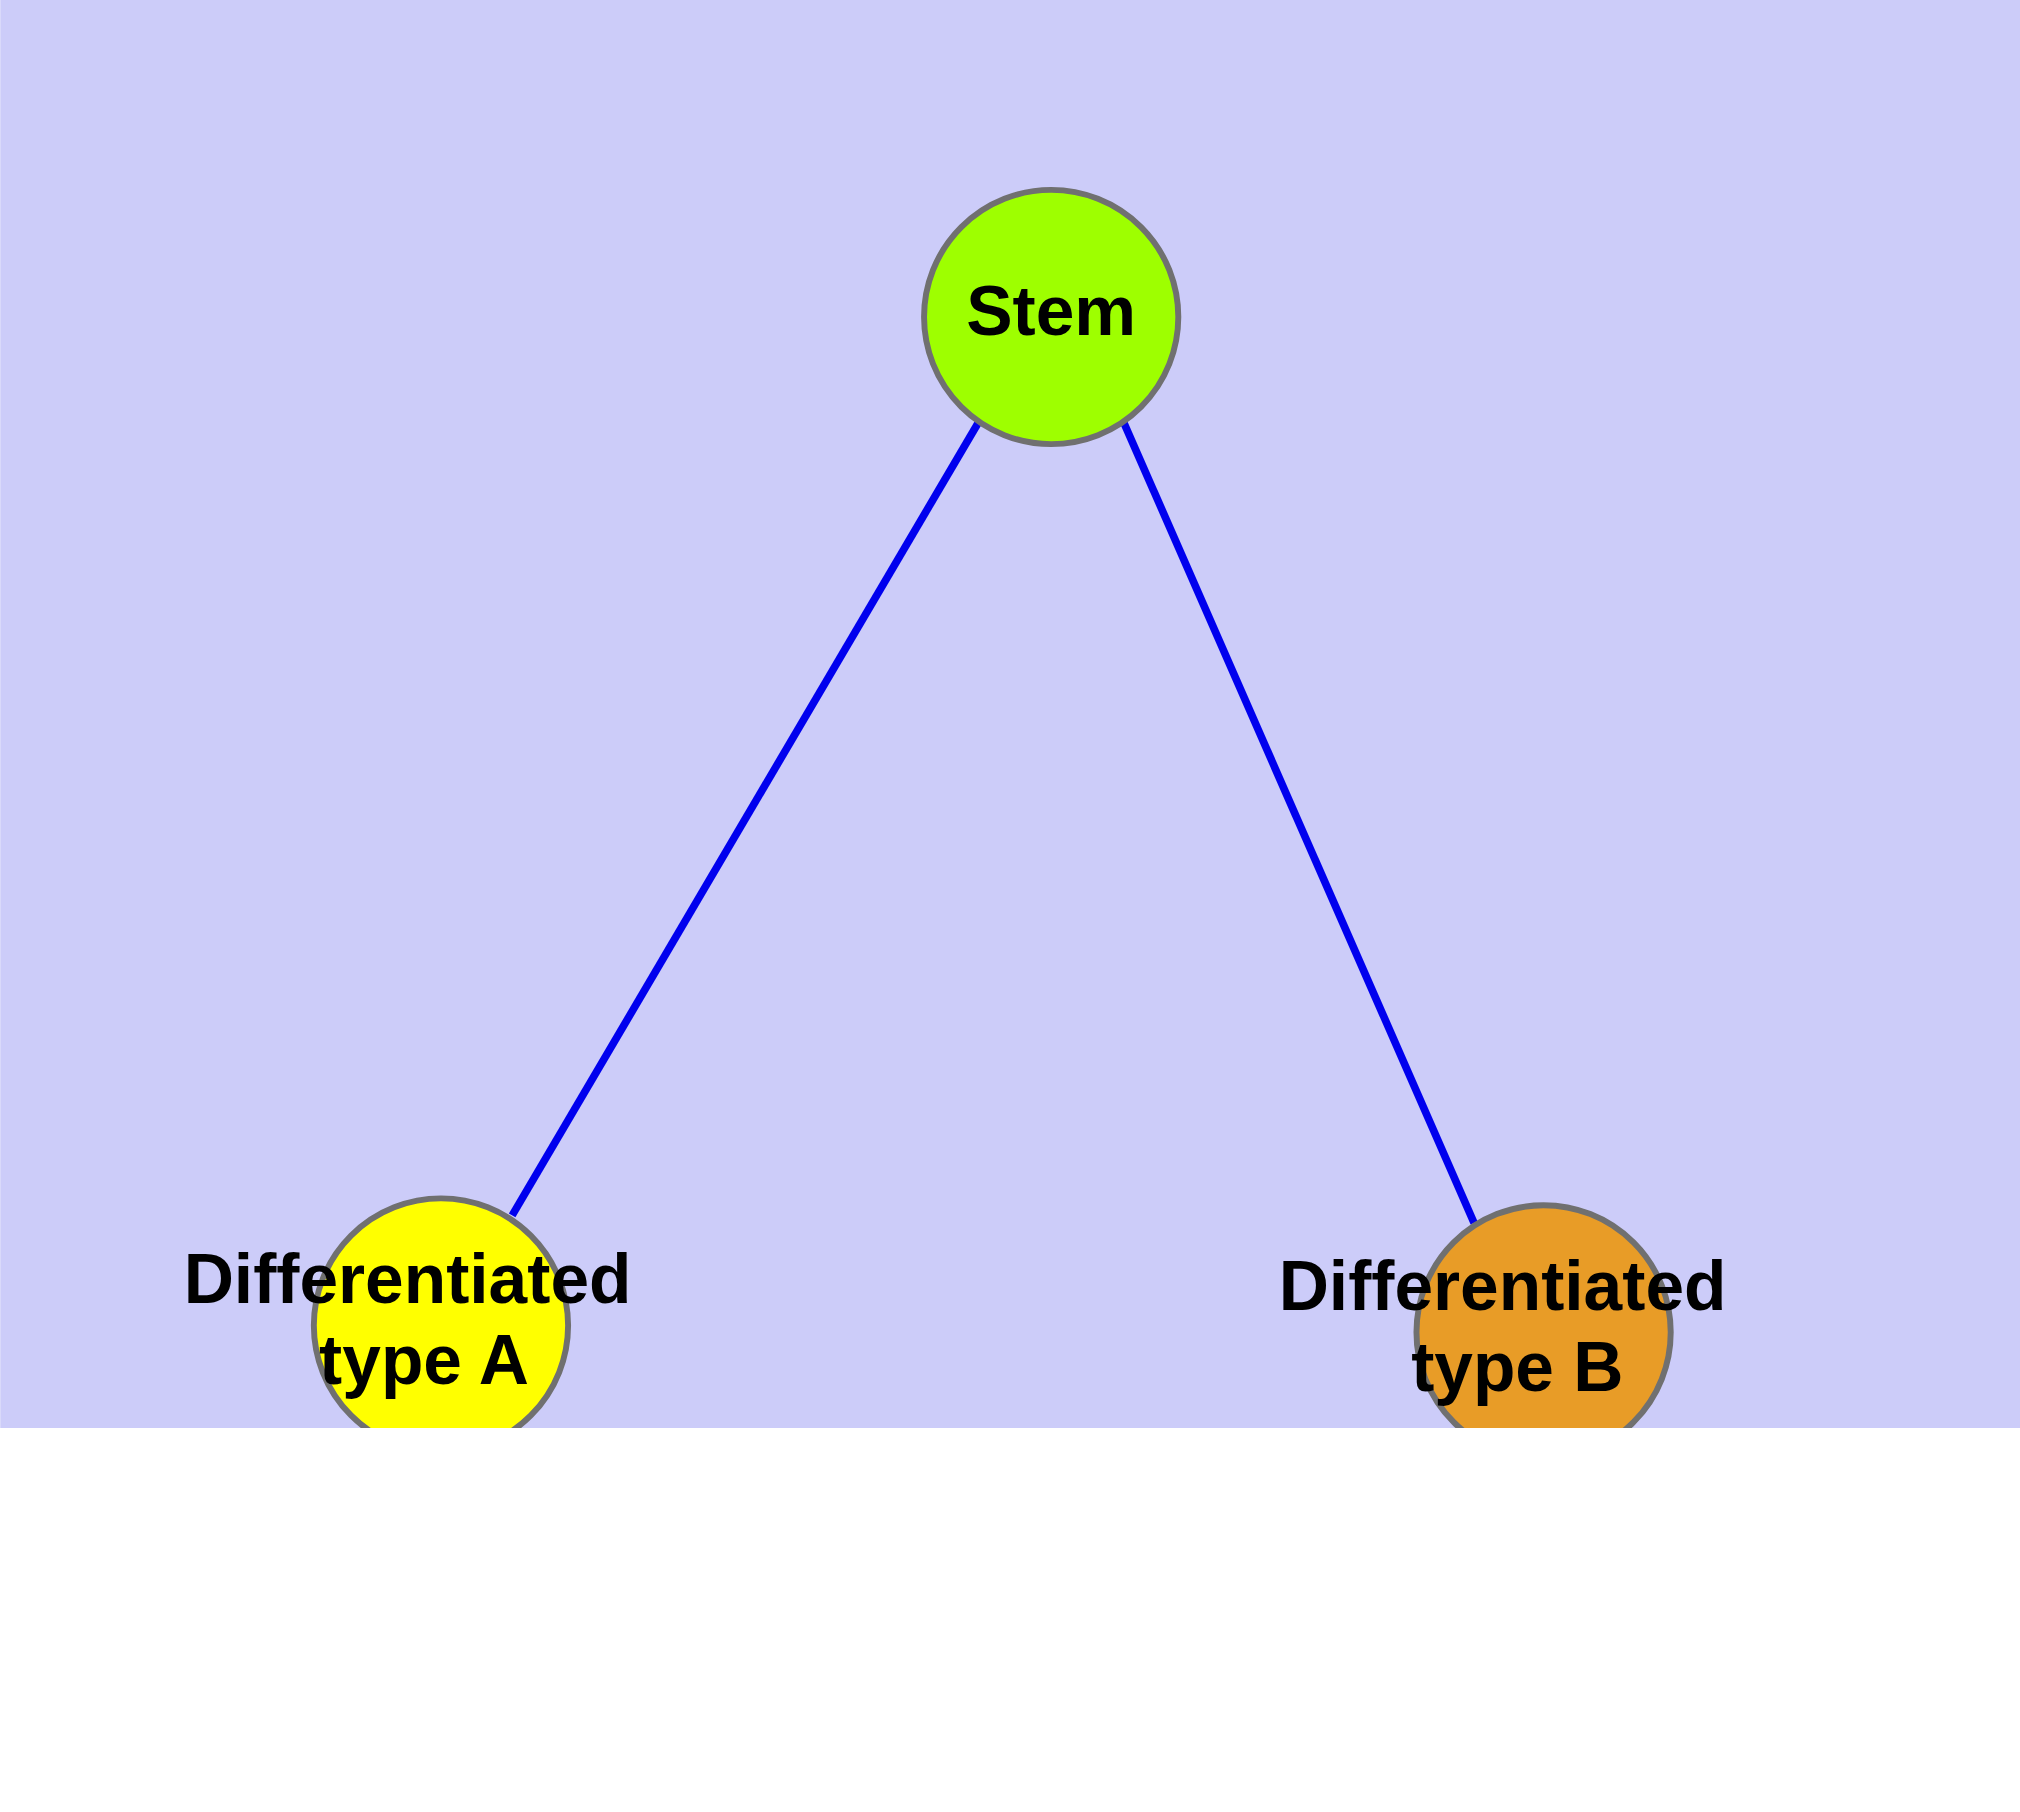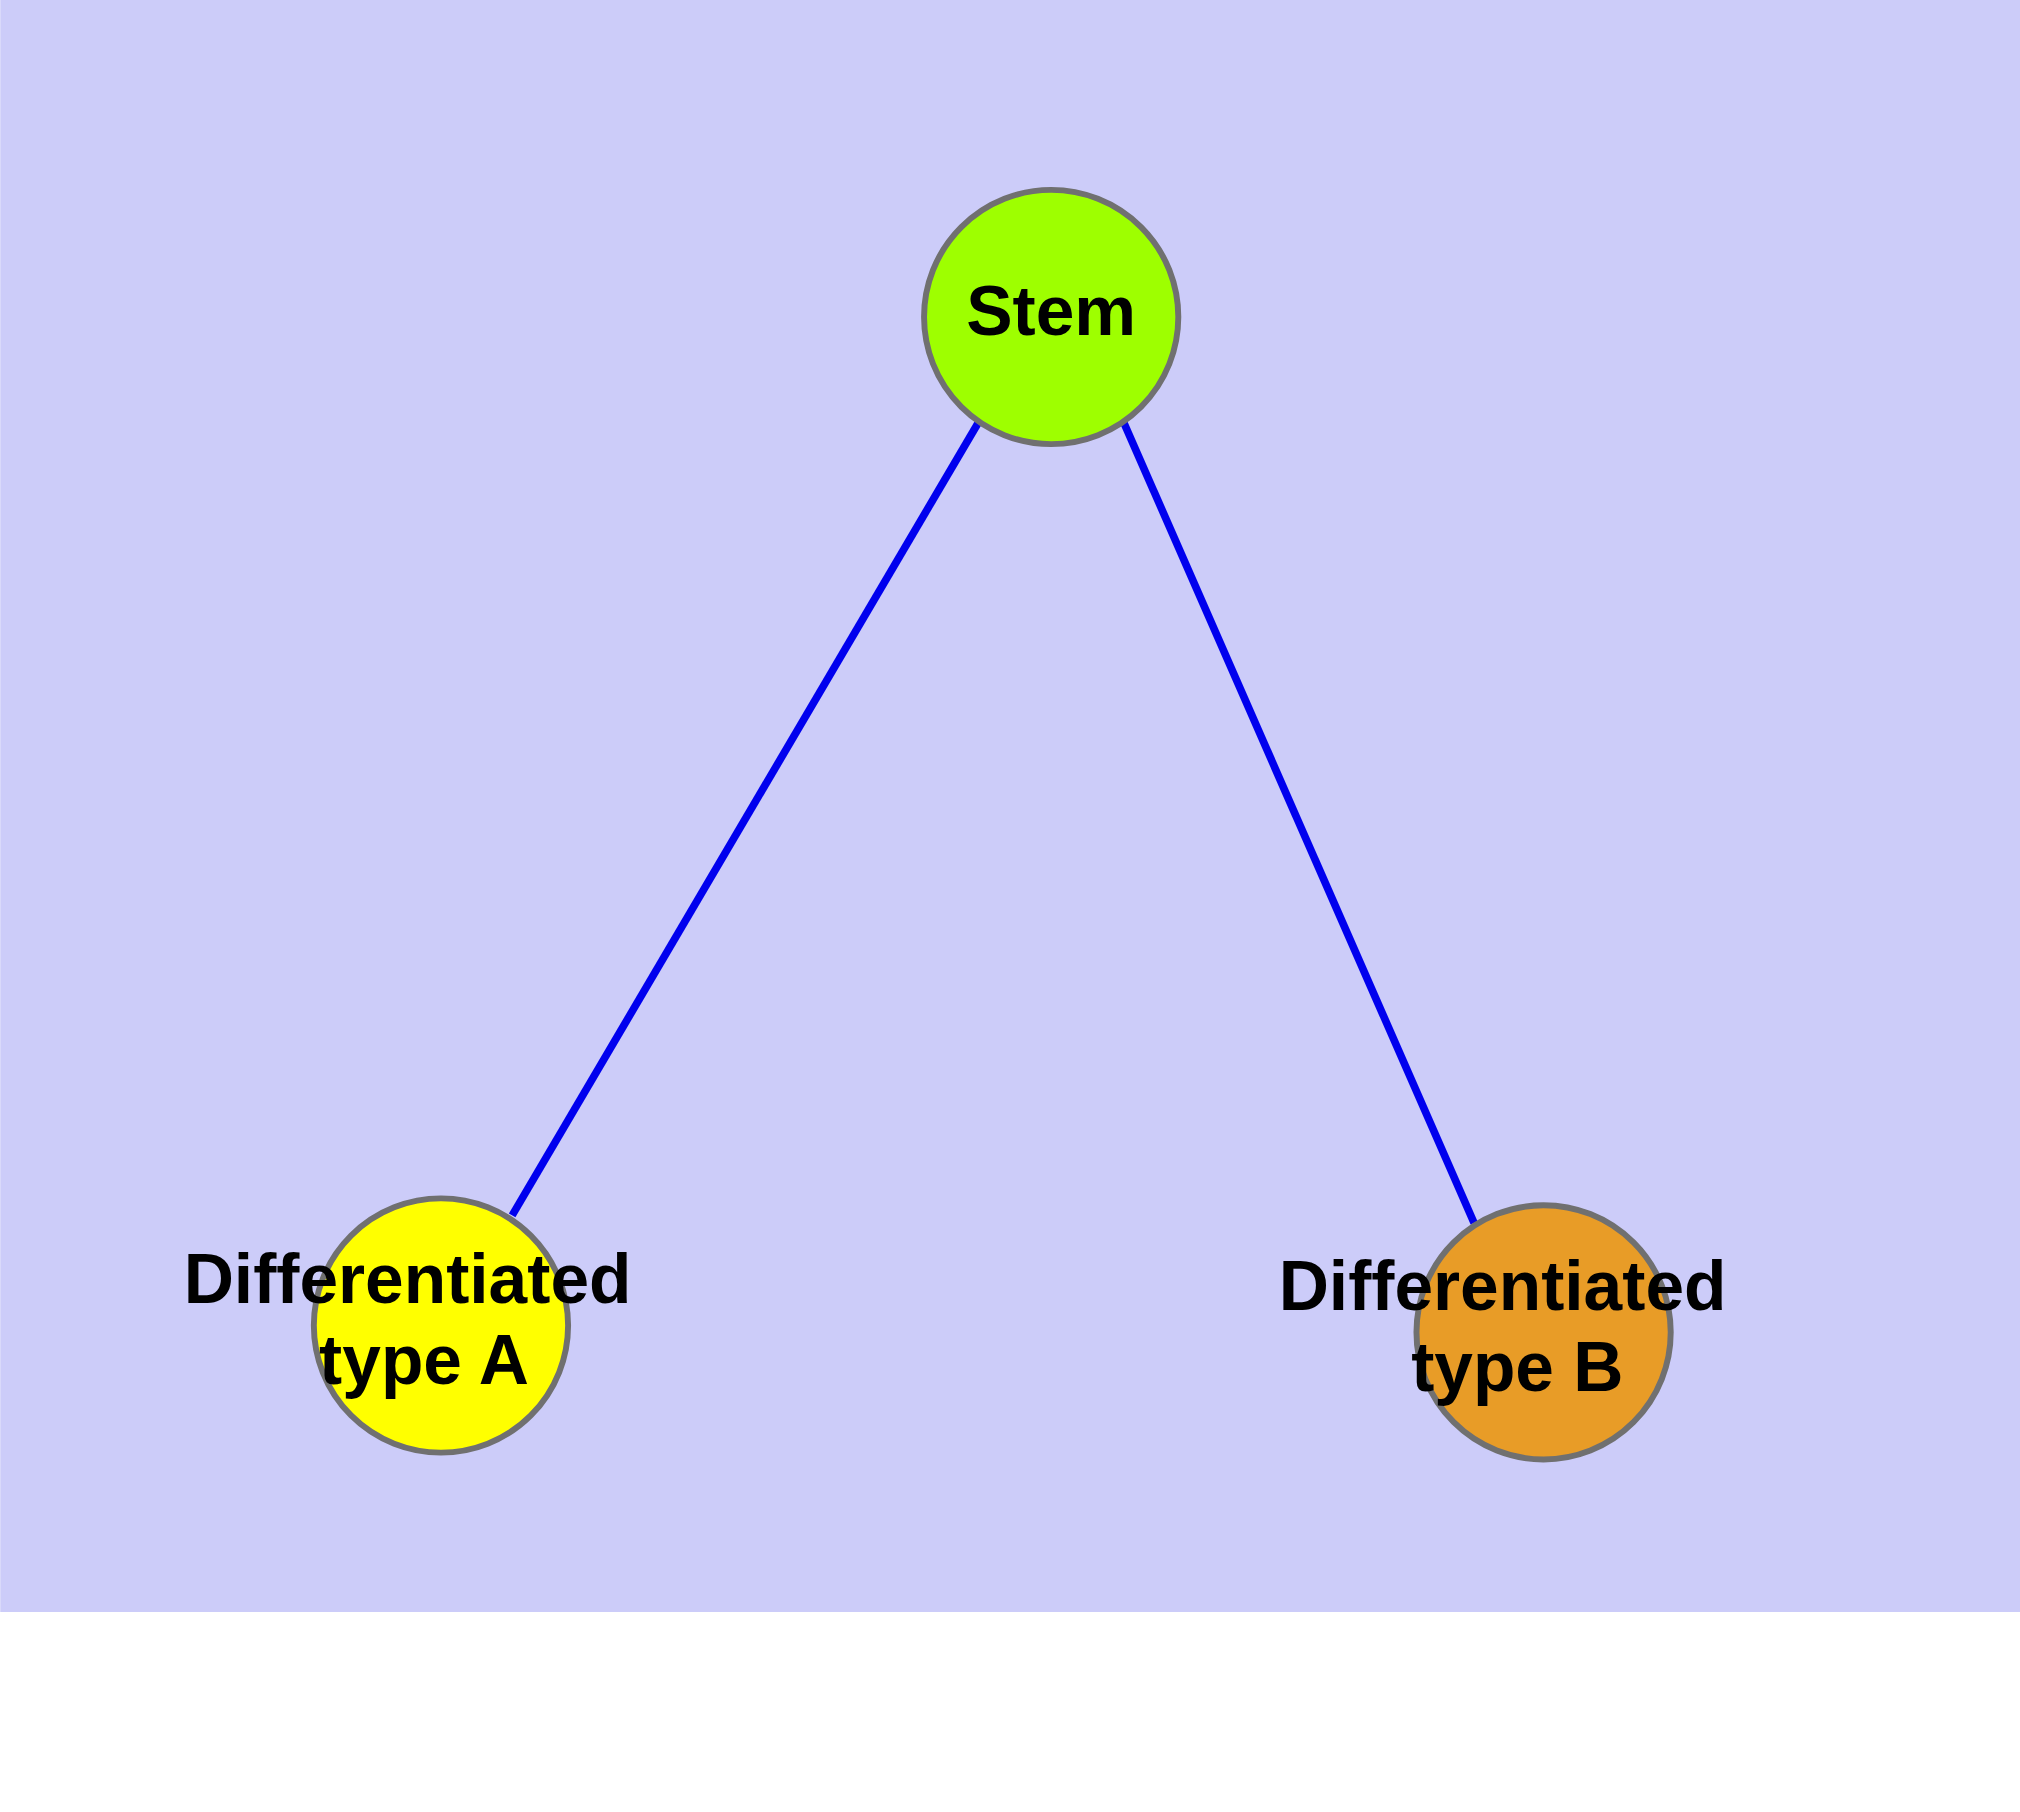--- a/index.html
+++ b/index.html
@@ -26,21 +26,21 @@
     font-family: "Liberation Sans", sans-serif;
     font-weight: bold;
     fill: #000000;
     text-anchor: middle;
     dominant-baseline: middle;
   }
 </style>
 </head>
 <body>
 
-<div id="canvas" style="width: 2021px; height: 1612px;">
+<div id="canvas" style="width: 2021px; height: 1428px;">
   <svg id="graph-svg" viewBox="0 0 2384 2138" xmlns="http://www.w3.org/2000/svg" style="width: 2021px; height: 1812px;">
 
     <rect id="bg-rect" x="0" y="0" width="2384" height="2138" fill="#ccccf9"></rect>
 
     <g id="edges-layer">
       <line id="edge-0" x1="1155" y1="497" x2="604" y2="1434" stroke="#0000ee" stroke-width="9" stroke-linecap="butt"></line>
       <line id="edge-1" x1="1325" y1="497" x2="1739" y2="1443" stroke="#0000ee" stroke-width="9" stroke-linecap="butt"></line>
     </g>
 
     <g id="nodes-layer">

